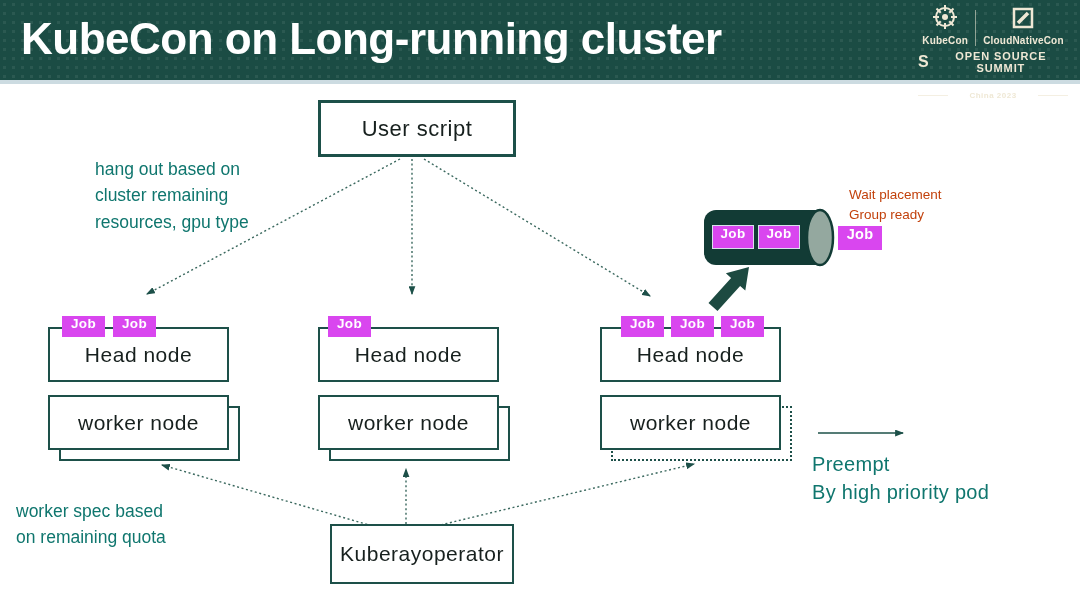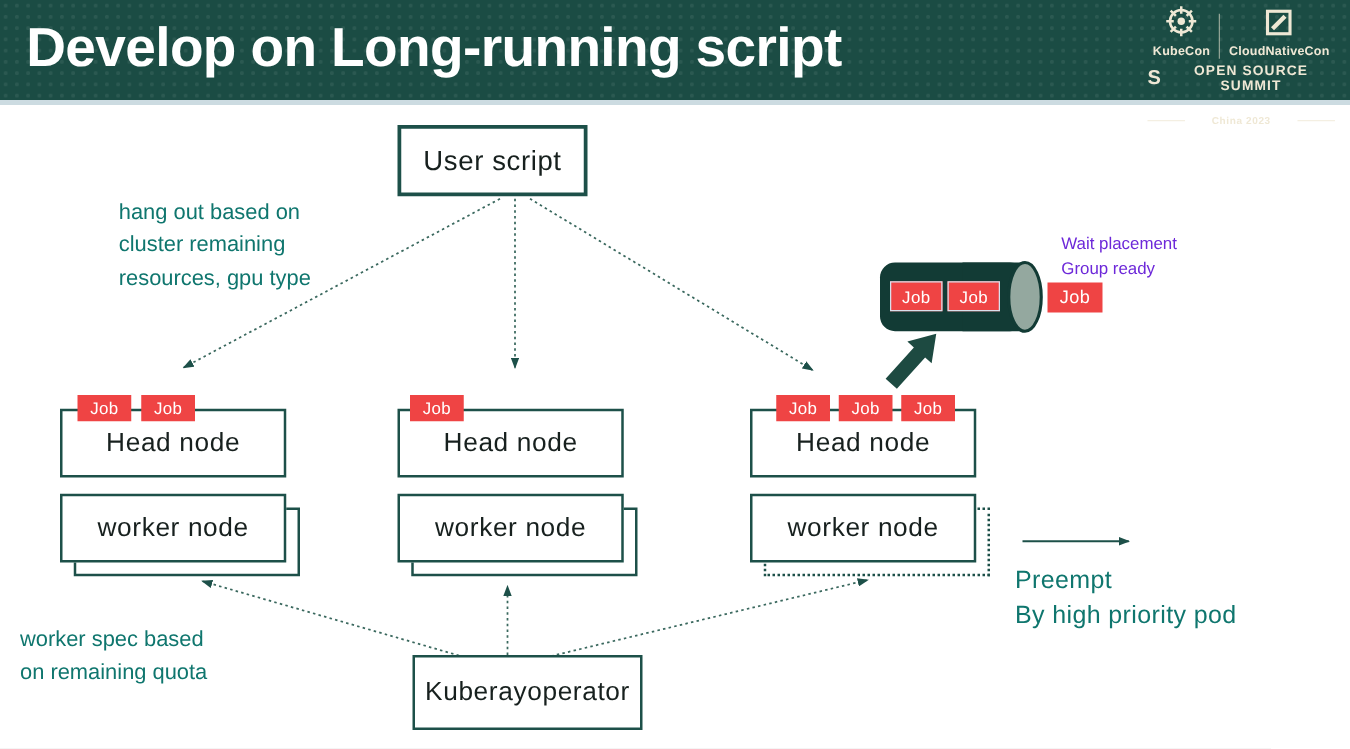--- a/index.html
+++ b/index.html
@@ -36,39 +36,39 @@
   .dbox{
     position:absolute;background:#fff;border:2.5px solid #1d5049;
     display:flex;align-items:center;justify-content:center;
     font-size:21px;color:#17201e;letter-spacing:0.5px;z-index:3;box-sizing:border-box;
   }
   .dbox.shadowbox{z-index:2;}
   .dbox.ghost{border-style:dotted;background:transparent;z-index:2;}
   .userscript{border-width:3px;font-size:22px;}
   .operator{flex-direction:row;line-height:1.3;text-align:center;}
   .job{
-    position:absolute;background:#ef4444;color:#fff;z-index:4;
-    display:flex;align-items:center;justify-content:center;
-    font-size:13.5px;font-weight:normal;letter-spacing:0.3px;box-sizing:border-box;
+    position:absolute;background:#d946ef;color:#fff;z-index:4;
+    display:flex;align-items:flex-start;justify-content:center;
+    font-size:13.5px;font-weight:bold;letter-spacing:0.3px;box-sizing:border-box;
   }
   .job.bordered{border:1.5px solid #d9e0ec;}
   .note{position:absolute;color:#0f766e;z-index:3;}
   .note div{white-space:nowrap;}
   .note-big{font-size:17.5px;line-height:1.5;font-weight:500;}
-  .note-small{font-size:13.5px;line-height:1.45;color:#6d28d9;}
+  .note-small{font-size:13.5px;line-height:1.45;color:#c2410c;}
   .note-preempt{font-size:20px;line-height:1.4;letter-spacing:0.3px;}
   .arrow-layer{position:absolute;left:0;top:0;z-index:1;pointer-events:none;}
 </style>
 </head>
 <body>
 
 <div class="slide">
 
   <div class="header">
-    <div class="title">Develop on Long-running script</div>
+    <div class="title">KubeCon on Long-running cluster</div>
 
     <div class="logos">
       <div class="logo-row1">
         <div class="logo-col">
           <span>
             <svg width="26" height="26" viewBox="0 0 26 26" fill="none" stroke="#efe8d5" stroke-width="2">
               <circle cx="13" cy="13" r="9"></circle>
               <circle cx="13" cy="13" r="3" fill="#efe8d5" stroke="none"></circle>
               <line x1="13" y1="1" x2="13" y2="7"></line>
                 <line x1="13" y1="19" x2="13" y2="25"></line>
@@ -142,21 +142,21 @@
   </div>
   <div class="note note-small" style="left:849px;top:185px;">
     <div>Wait placement</div>
     <div>Group ready</div>
   </div>
   <div class="note note-preempt" style="left:812px;top:450px;">
     <div>Preempt</div>
     <div>By high priority pod</div>
   </div>
 
-  <div class="dbox userscript" style="left:318px;top:100px;width:152px;height:57px;">
+  <div class="dbox userscript" style="left:318px;top:100px;width:198px;height:57px;">
     <span>User script</span>
   </div>
 
   <div class="dbox" style="left:48px;top:327px;width:181px;height:55px;">
     <span>Head node</span>
   </div>
   <div class="job" style="left:62px;top:316px;width:43px;height:21px;">
     <span>Job</span>
   </div>
   <div class="job" style="left:113px;top:316px;width:43px;height:21px;">

